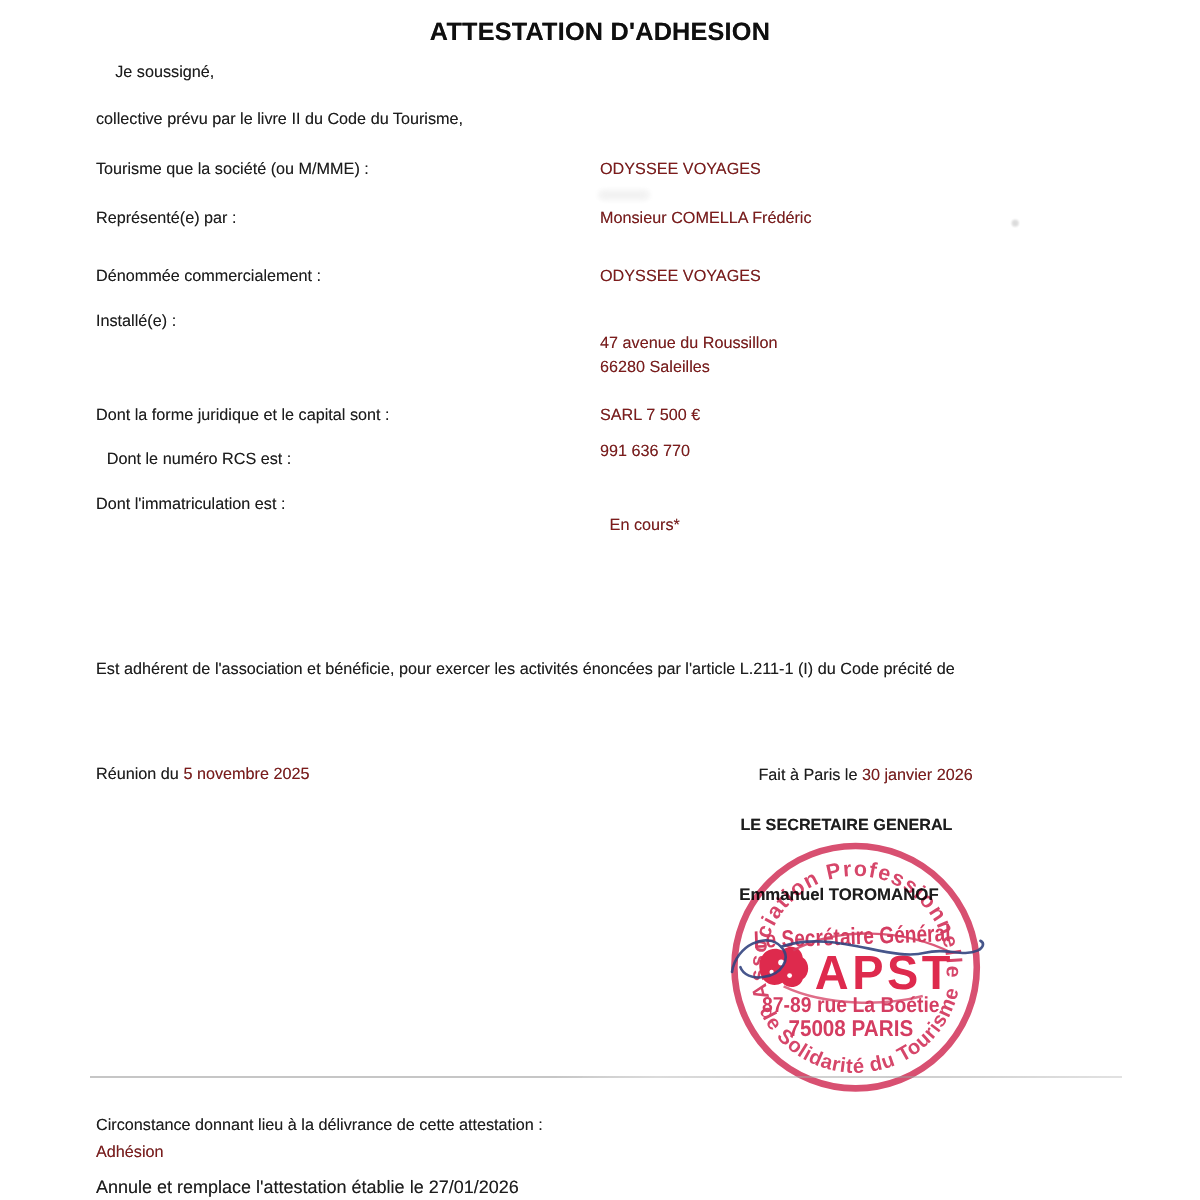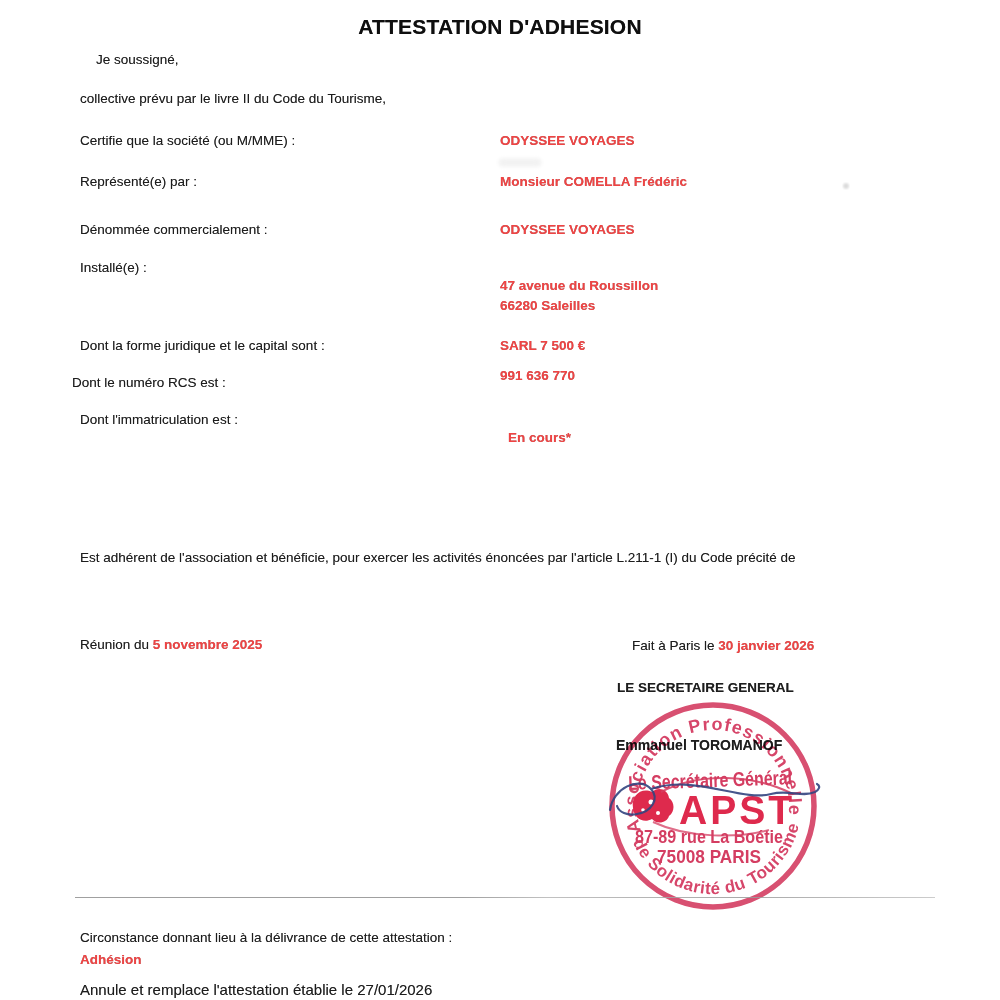--- a/index.html
+++ b/index.html
@@ -3,21 +3,21 @@
 <meta charset="utf-8">
 <style>
   html,body{margin:0;padding:0;background:#ffffff;}
   #page{
     position:relative;width:1000px;height:1000px;background:#ffffff;overflow:hidden;
     font-family:"Liberation Sans","DejaVu Sans",sans-serif;color:#1b1b1b;
     filter:contrast(1.02) blur(0.15px);
   }
   .abs{position:absolute;white-space:nowrap;}
   .t{font-size:13.5px;color:#1f1f1f;text-shadow:0 0 .4px rgba(0,0,0,.45);}
-  .b{font-weight:700;color:#ef4444;}
+  .b{font-weight:400;color:#7f1d1d;}
   .title{width:1000px;left:0;text-align:center;font-size:21px;font-weight:700;letter-spacing:.2px;color:#111;text-shadow:0 0 .5px rgba(0,0,0,.6);}
   .para{white-space:normal;width:870px;line-height:24px;}
   .para2{white-space:normal;width:880px;line-height:27px;}
   .addr{line-height:19.5px;}
   .small{font-size:15px;}
   .rule{height:1px;background:linear-gradient(90deg,#8e8e8e 0 45%,#b5b5b5 55%,#989898 78%,#c2c2c2 100%);opacity:.85;}
   .artifact{border-radius:50%;filter:blur(1px);}
   .smudge{filter:blur(2.5px);border-radius:4px;}
   svg text{text-shadow:none;}
 </style>
@@ -27,39 +27,39 @@
 <div id="page">
 
   <div class="abs title" style="top:15px;">ATTESTATION D'ADHESION</div>
 
   <div class="abs t" style="left:96px;top:52px;">Je soussigné,</div>
 
   <div class="abs t para" style="left:80px;top:87px;">
     <span style="display:block;">collective prévu par le livre II du Code du Tourisme,</span>
   </div>
 
-  <div class="abs t" style="left:80px;top:133px;">Certifie que la société (ou M/MME) :</div>
+  <div class="abs t" style="left:80px;top:133px;">Tourisme que la société (ou M/MME) :</div>
   <div class="abs t b" style="left:500px;top:133px;">ODYSSEE VOYAGES</div>
 
   <div class="abs t" style="left:80px;top:174px;">Représenté(e) par :</div>
   <div class="abs t b" style="left:500px;top:174px;">Monsieur COMELLA Frédéric</div>
 
   <div class="abs t" style="left:80px;top:222px;">Dénommée commercialement :</div>
   <div class="abs t b" style="left:500px;top:222px;">ODYSSEE VOYAGES</div>
 
   <div class="abs t" style="left:80px;top:260px;">Installé(e) :</div>
   <div class="abs t b addr" style="left:500px;top:276px;">
     <span style="display:block;">47 avenue du Roussillon</span>
     <span style="display:block;">66280 Saleilles</span>
   </div>
 
   <div class="abs t" style="left:80px;top:338px;">Dont la forme juridique et le capital sont :</div>
   <div class="abs t b" style="left:500px;top:338px;">SARL 7 500 €</div>
 
-  <div class="abs t" style="left:72px;top:375px;text-align:center;">Dont le numéro RCS est :</div>
+  <div class="abs t" style="left:89px;top:375px;text-align:center;">Dont le numéro RCS est :</div>
   <div class="abs t b" style="left:500px;top:368px;">991 636 770</div>
 
   <div class="abs t" style="left:80px;top:412px;">Dont l'immatriculation est :</div>
   <div class="abs t b" style="left:508px;top:430px;">En cours*</div>
 
   <div class="abs t para2" style="left:80px;top:544px;">
     <span>Est adhérent de l'association et bénéficie, pour exercer les activités énoncées par l'article L.211-1 (I) du Code précité de</span>
   </div>
 
   <div class="abs t" style="left:80px;top:637px;">

